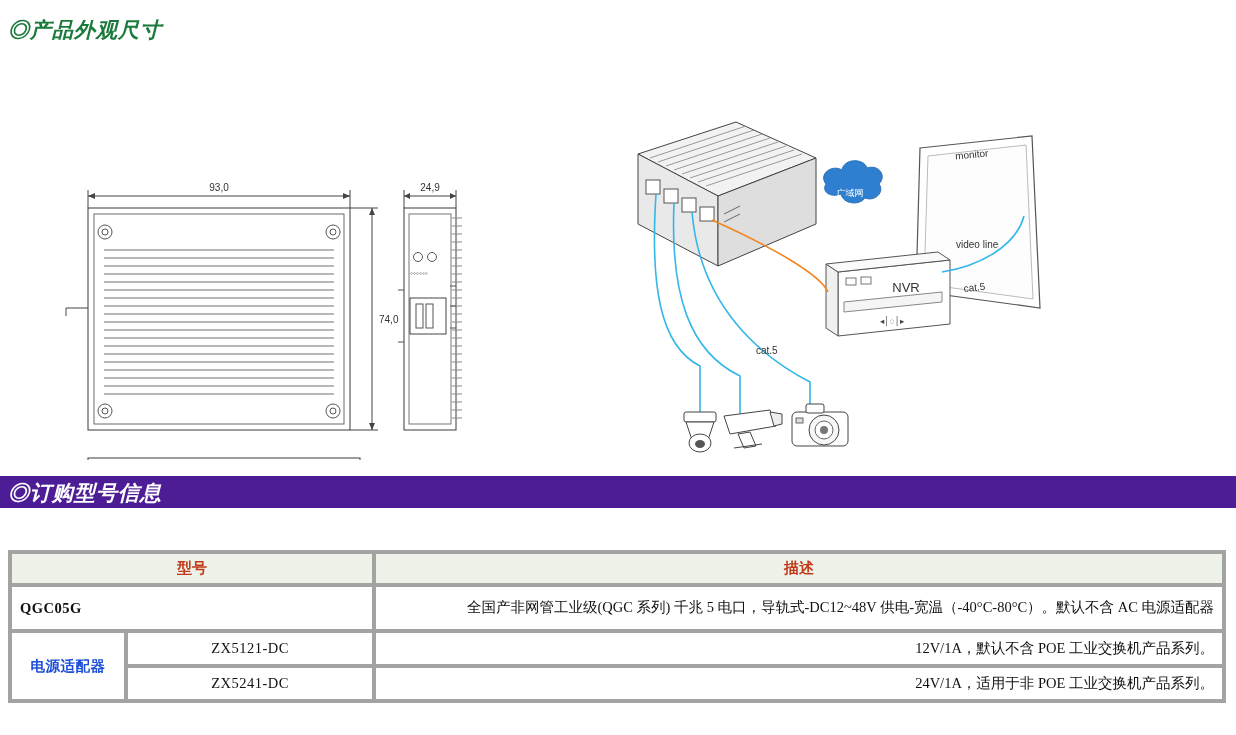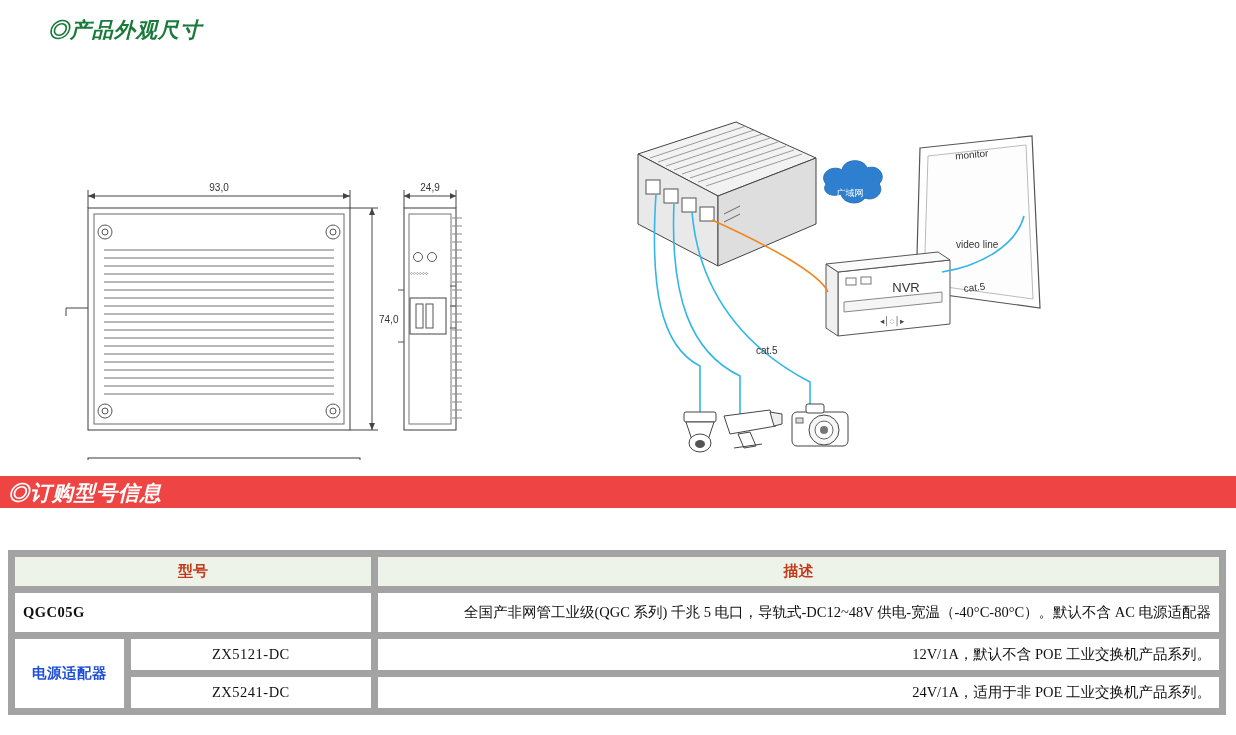--- a/index.html
+++ b/index.html
@@ -15,31 +15,30 @@
   
   .sec-head {
     position: absolute;
     font-family: "Liberation Serif", serif;
     font-weight: bold;
     font-style: italic;
     font-size: 21px;
     color: #1a7a3c;
     letter-spacing: 1px;
     white-space: nowrap;
-    margin-left: 40px;
   }
 
   #head-dim  { left: 8px;  top: 16px; }
   #head-app  { left: 518px; top: 16px; }
 
   .order-bar {
     position: absolute;
     left: 0; top: 476px;
     width: 1236px; height: 32px;
-    background: #ef4444;
+    background: #4c1d95;
   }
   .order-bar .lbl {
     position: absolute;
     left: 8px; top: 3px;
     font-family: "Liberation Serif", serif;
     font-weight: bold; font-style: italic;
     font-size: 21px; color: #ffffff;
     letter-spacing: 1px;
     white-space: nowrap;
   }
@@ -62,21 +61,21 @@
   table.order {
     position: absolute;
     left: 8px; top: 550px;
     width: 1218px;
     border-collapse: collapse;
     font-family: "Liberation Serif", serif;
     font-size: 14.5px;
     color: #111;
   }
   table.order th, table.order td {
-    border: 7px solid #a3a3a3;
+    border: 4px solid #a3a3a3;
     padding: 5px 8px;
     vertical-align: middle;
   }
   table.order thead th {
     background: #eef3ea;
     color: #c23a1a;
     font-weight: bold;
     font-size: 15px;
     height: 30px;
     text-align: center;

